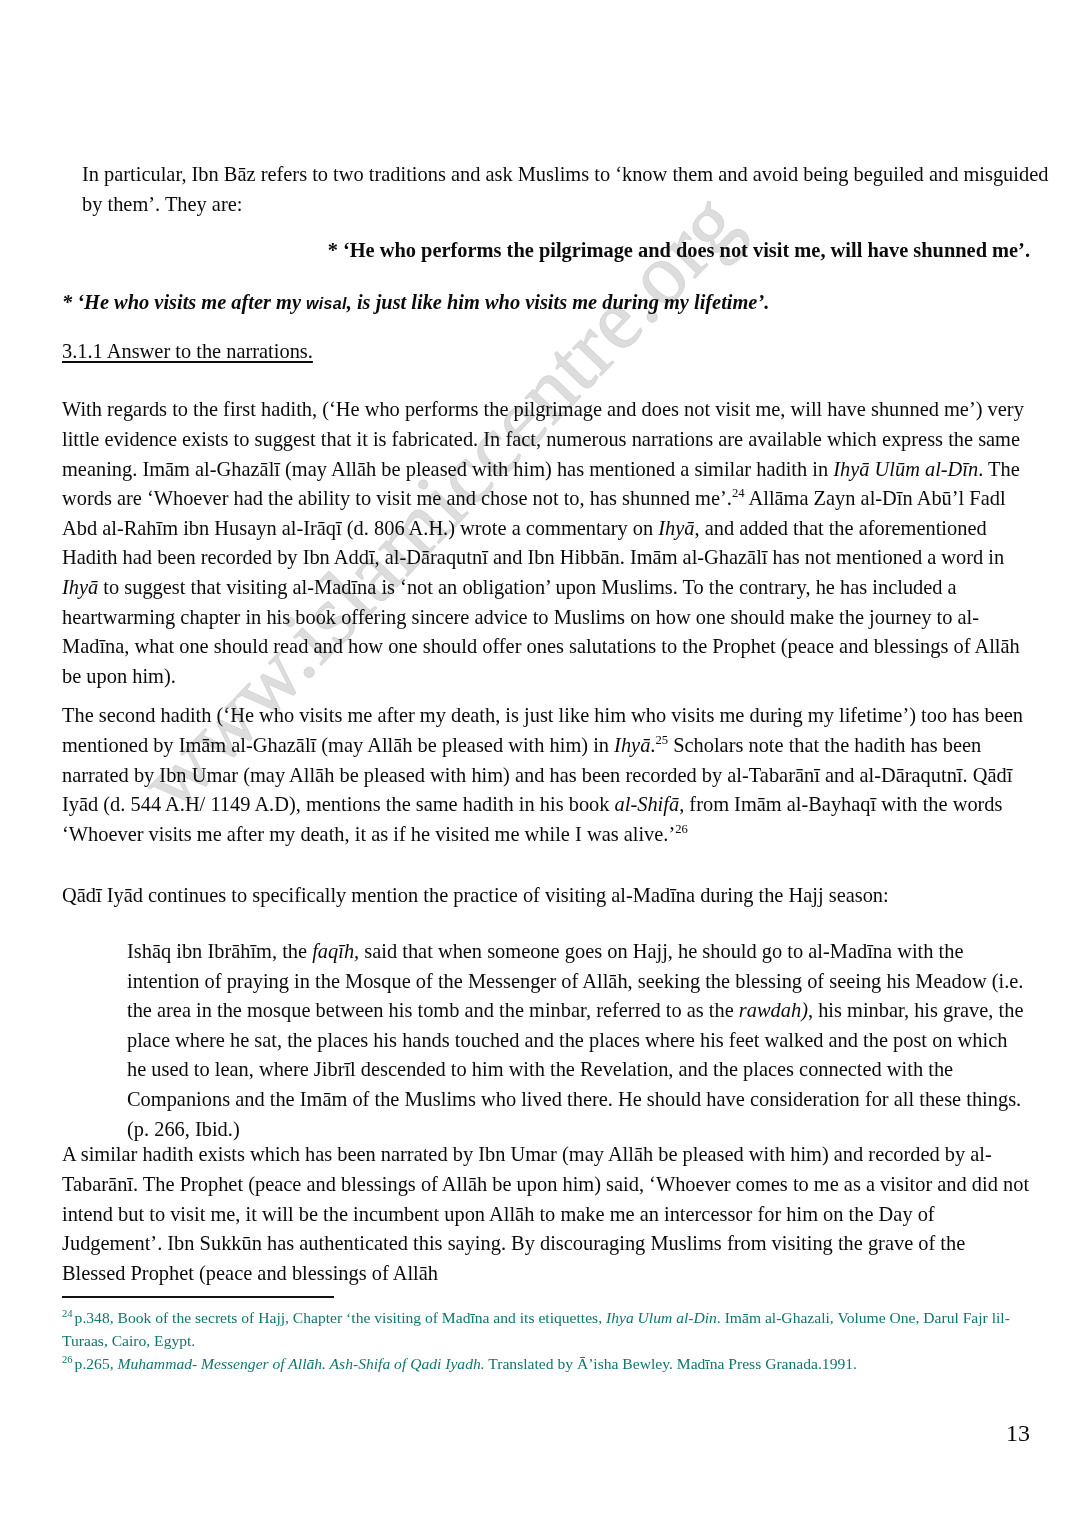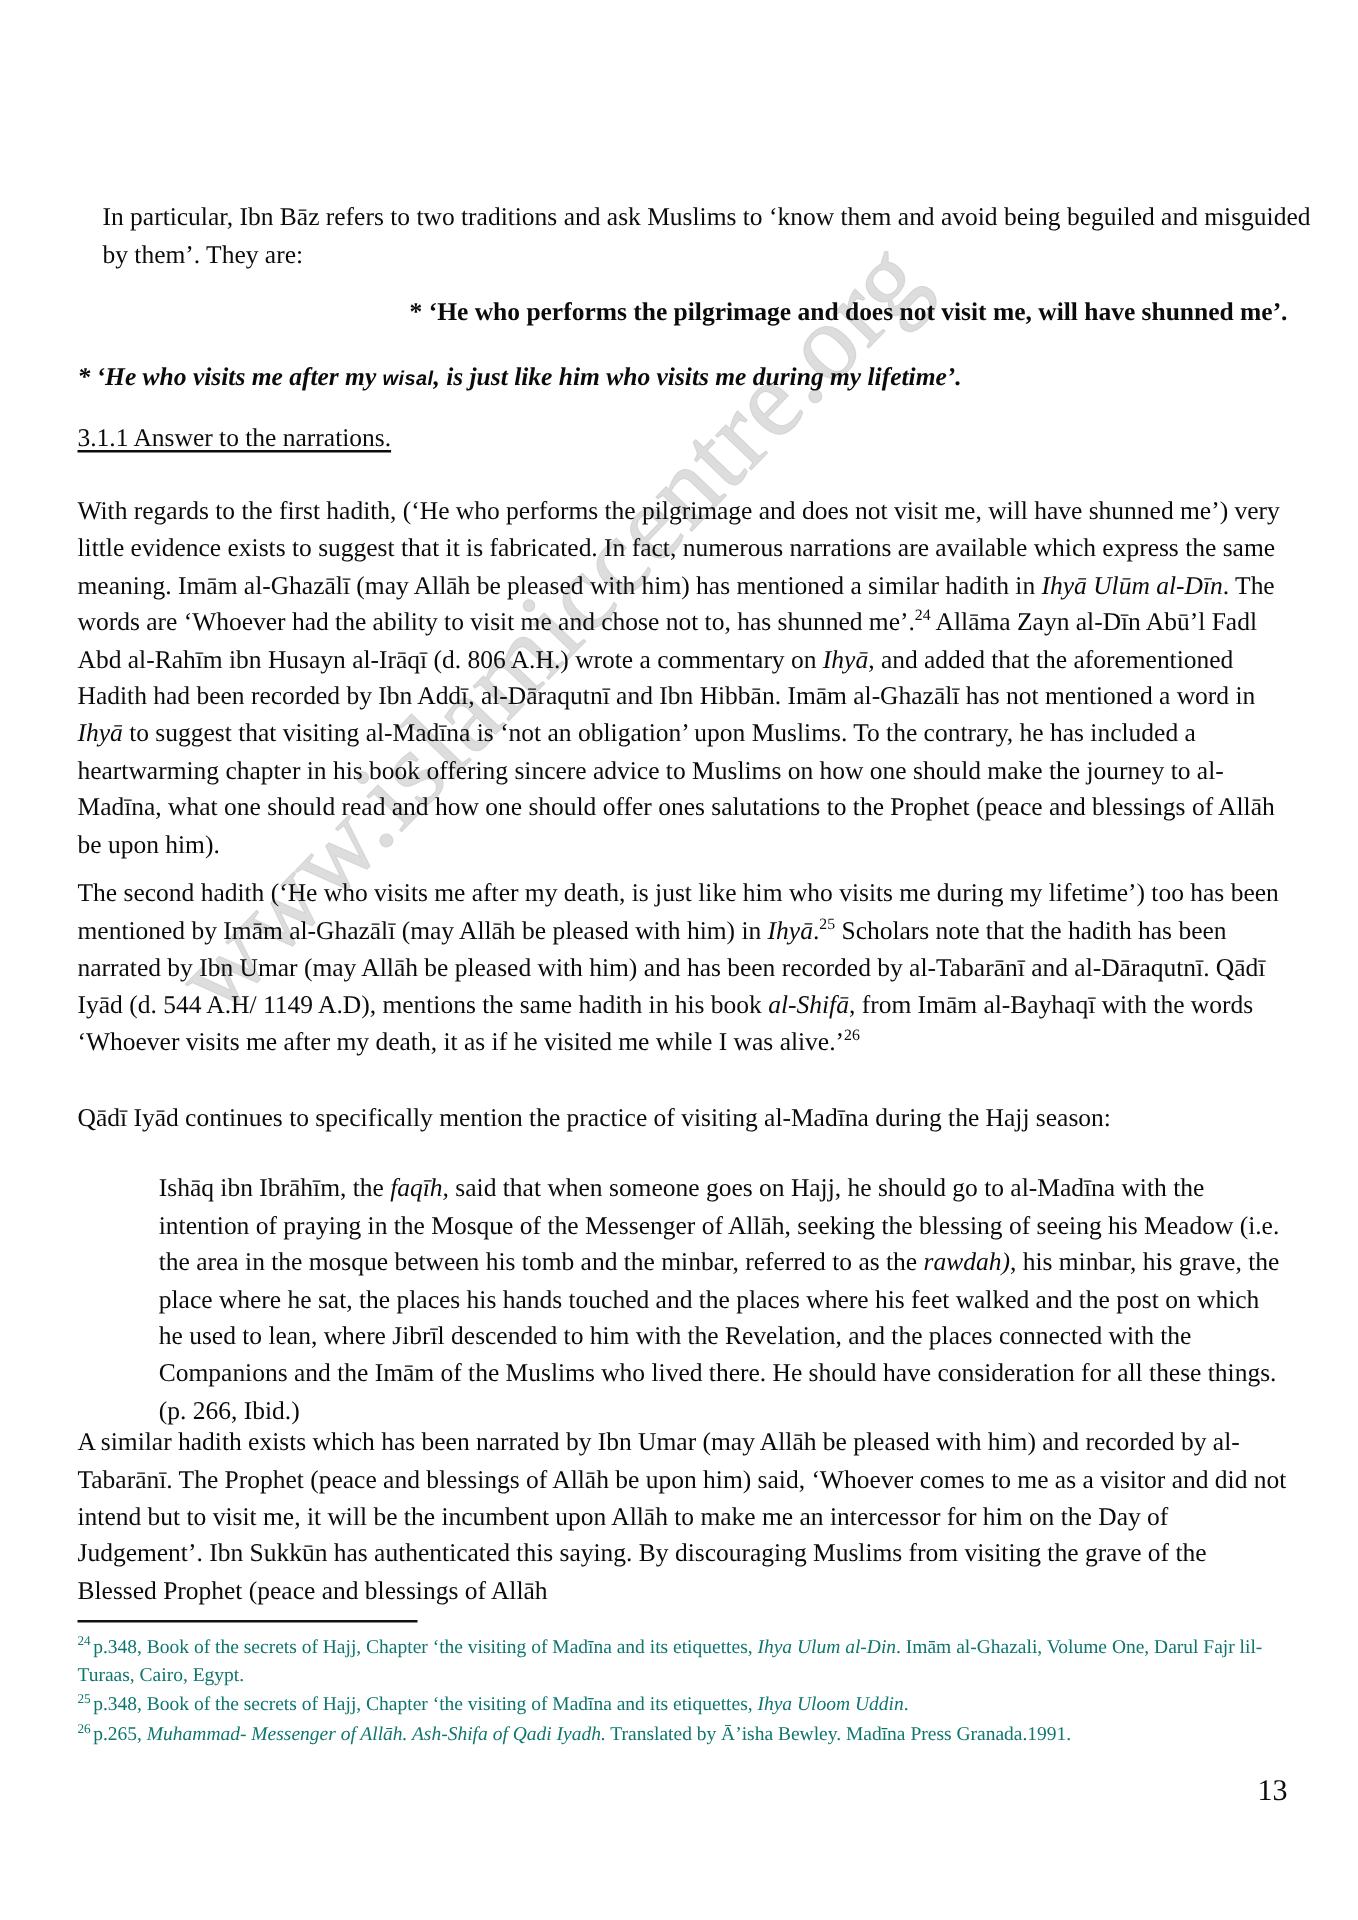--- a/index.html
+++ b/index.html
@@ -169,20 +169,19 @@
       <span>A similar hadith exists which has been narrated by Ibn Umar (may Allāh be pleased with him) and recorded by al-Tabarānī. The Prophet (peace and blessings of Allāh be upon him) said, ‘Whoever comes to me as a visitor and did not intend but to visit me, it will be the incumbent upon Allāh to make me an intercessor for him on the Day of Judgement’. Ibn Sukkūn has authenticated this saying. By discouraging Muslims from visiting the grave of the Blessed Prophet (peace and blessings of Allāh</span>
     </p>
 
   </div>
 
   <div id="footnote-area">
     <div id="footnote-rule"></div>
 
     <p class="footnote"><sup>24</sup><span>p.348, Book of the secrets of Hajj, Chapter ‘the visiting of Madīna and its etiquettes, </span><i>Ihya Ulum al-Din</i><span>. Imām al-Ghazali, Volume One, Darul Fajr lil-Turaas, Cairo, Egypt.</span></p>
 
-    <p class="footnote"><sup>25</sup><span>p.348, Book of the secrets of Hajj, Chapter ‘the visiting of Madīna and its etiquettes, </span><i>Ihya Uloom Uddin</i><span>.</span></p>
 
     <p class="footnote"><sup>26</sup><span>p.265, </span><i>Muhammad- Messenger of Allāh. Ash-Shifa of Qadi Iyadh.</i><span> Translated by Ā’isha Bewley. Madīna Press Granada.1991.</span></p>
   </div>
 
   <div id="page-number">13</div>
 
 </div>
 
 </body></html>

